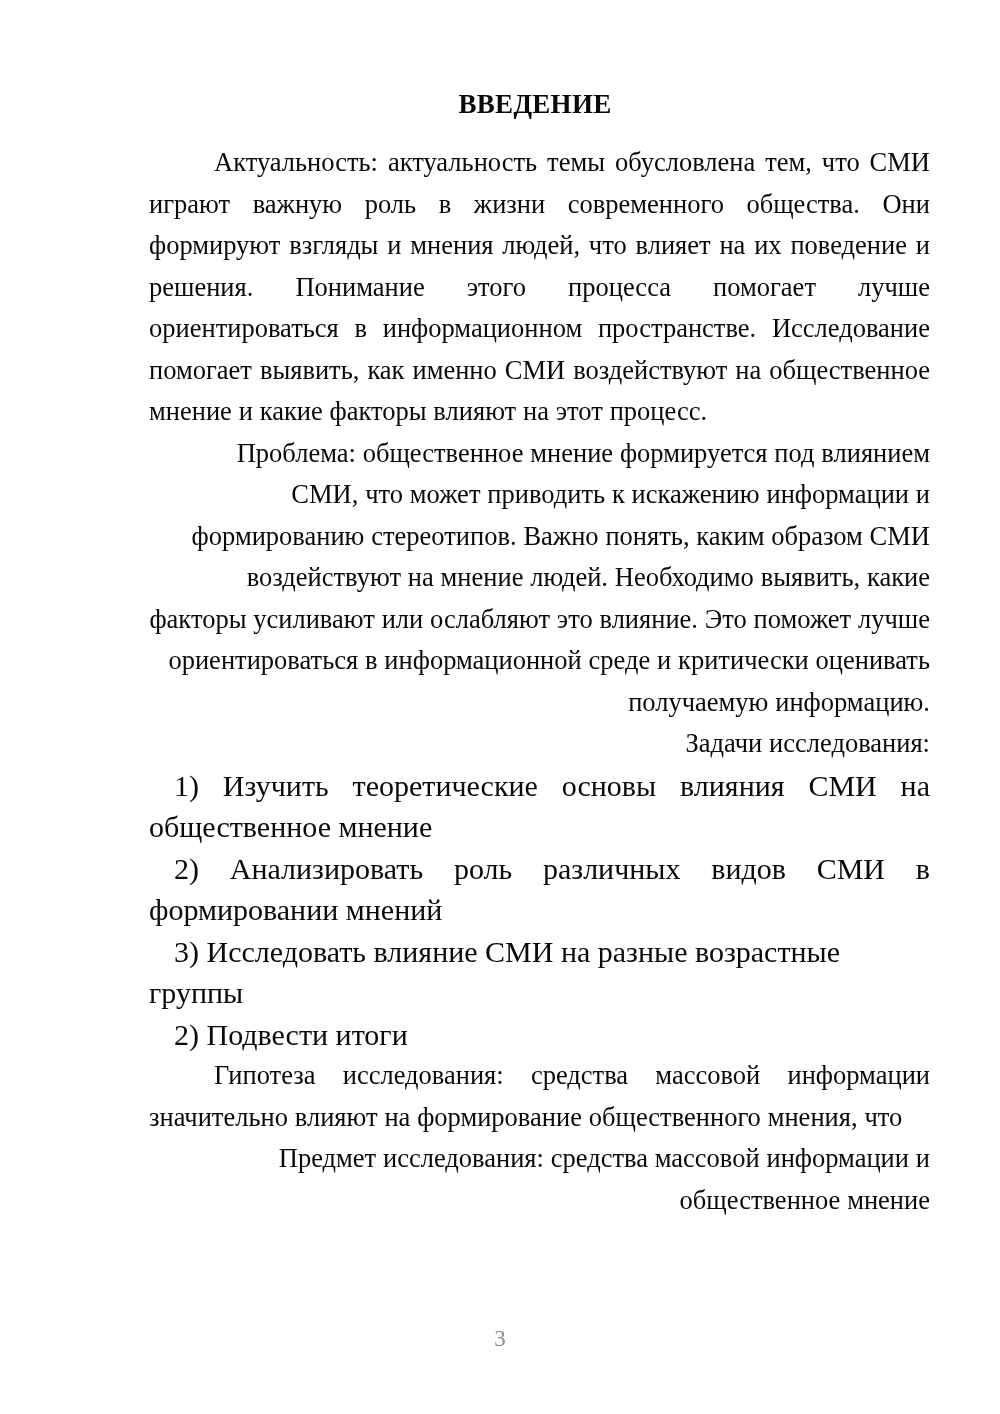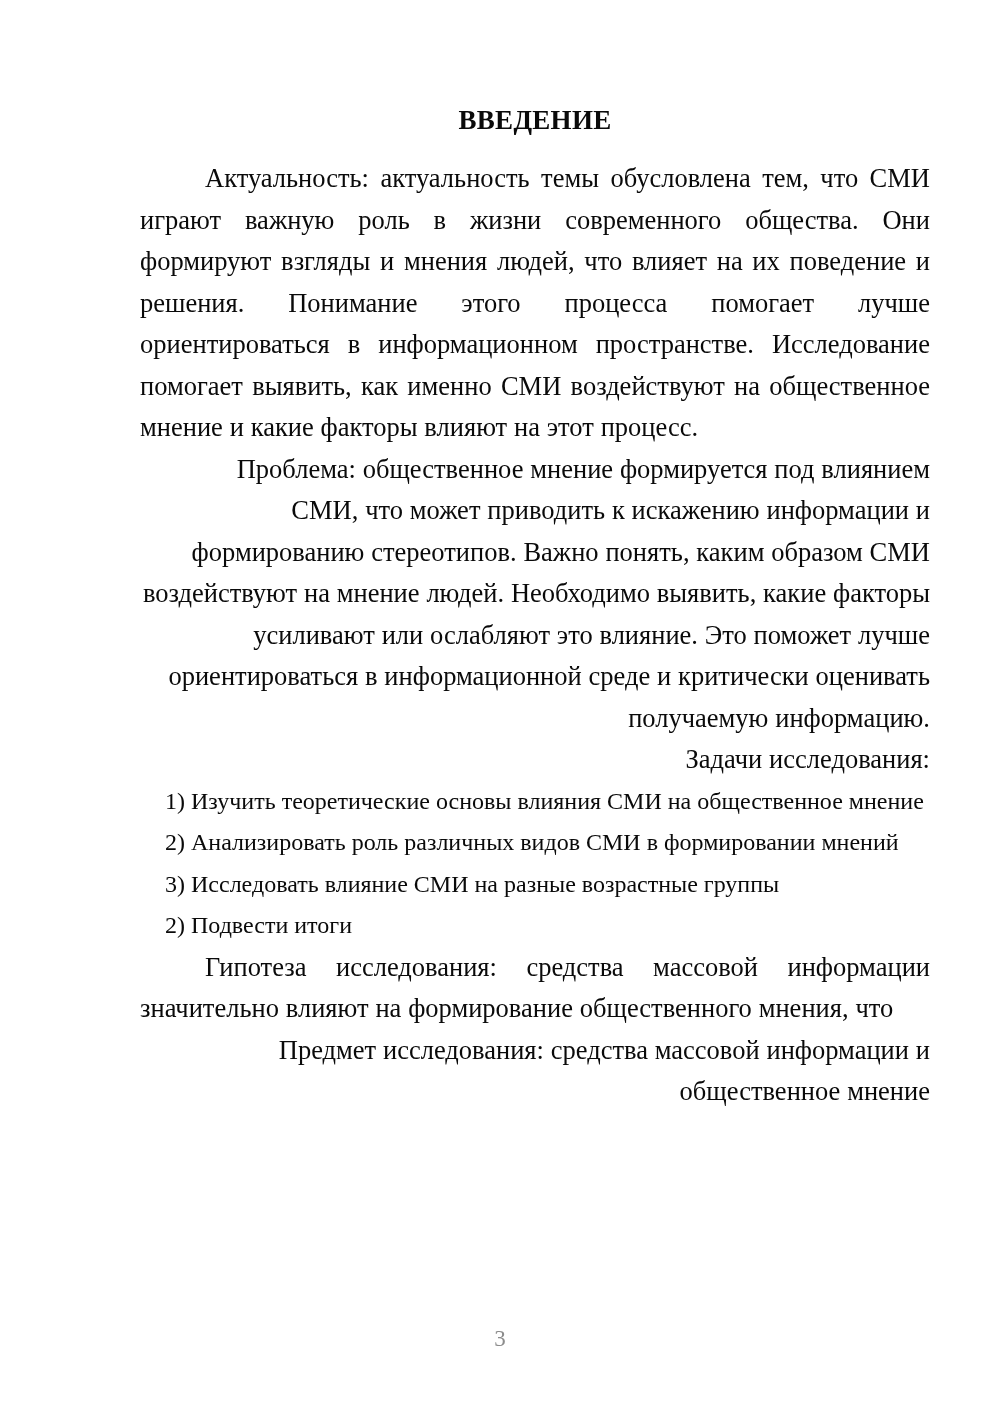--- a/index.html
+++ b/index.html
@@ -17,38 +17,39 @@
     background: #ffffff;
     box-sizing: border-box;
     overflow: hidden;
     font-family: "Liberation Serif", "DejaVu Serif", serif;
     color: #000000;
   }
 
   .content {
     position: absolute;
     left: 140px;
-    top: 16px;
+    top: 0;
     width: 790px;
   }
 
   .doc-title {
     margin: 0;
     padding-top: 88px;
     text-align: center;
     font-family: "Liberation Serif", "DejaVu Serif", serif;
     font-size: 27px;
     font-weight: bold;
     letter-spacing: 0.3px;
     line-height: 1.2;
     color: #0a0a0a;
   }
 
   .body-block {
     margin-top: 22px;
+    margin-left: 9px;
   }
 
   p.para {
     margin: 0 0 0 0;
     font-size: 26.5px;
     line-height: 41.5px;
     text-align: justify;
     text-justify: inter-word;
     text-indent: 65px;
     color: #0a0a0a;
@@ -56,21 +57,21 @@
     word-spacing: 0.2px;
   }
 
   
   p.para + p.para {
     margin-top: 0px;
     text-align: right;
   }
 
   .list-item {
-    font-size: 24px;
+    font-size: 30px;
     line-height: 41.5px;
     text-align: justify;
     text-justify: inter-word;
     text-indent: 25px;
     color: #0a0a0a;
     margin: 0;
   }
 
   .list-item.short {
     text-align: left;

